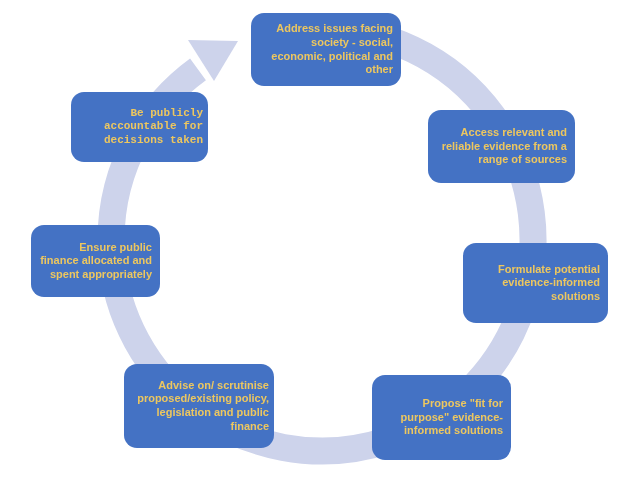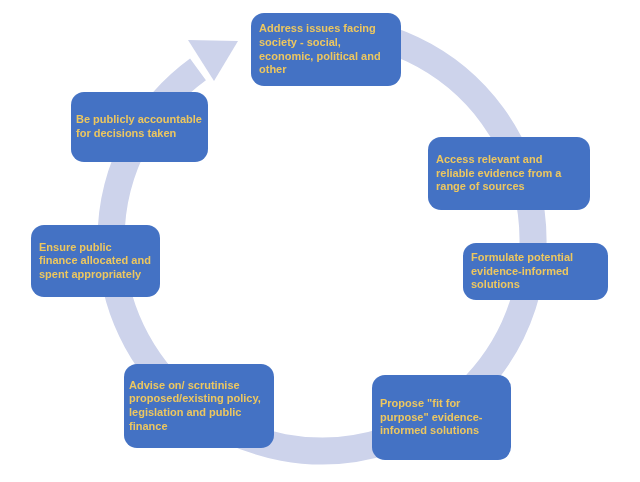--- a/index.html
+++ b/index.html
@@ -24,35 +24,35 @@
     z-index: 0;
   }
   .step {
     position: absolute;
     z-index: 1;
     background: #4472C4;
     border-radius: 13px;
     display: flex;
     align-items: center;
     justify-content: center;
-    text-align: left;
+    text-align: right;
     color: #EDC75F;
     font-weight: 700;
     font-size: 11px;
     line-height: 1.24;
     box-sizing: border-box;
     padding: 4px 8px;
   }
   .pos-1 { left: 251px; top: 13px;  width: 150px; height: 73px; }
-  .pos-2 { left: 428px; top: 110px; width: 162px; height: 73px; margin-top: 27px; }
-  .pos-3 { left: 463px; top: 243px; width: 145px; height: 57px; }
+  .pos-2 { left: 428px; top: 110px; width: 147px; height: 73px; }
+  .pos-3 { left: 463px; top: 243px; width: 145px; height: 80px; }
   .pos-4 { left: 372px; top: 375px; width: 139px; height: 85px; }
   .pos-5 { left: 124px; top: 364px; width: 150px; height: 84px; padding: 8px 5px; }
   .pos-6 { left: 31px;  top: 225px; width: 129px; height: 72px; }
-  .pos-7 { left: 71px;  top: 92px;  width: 137px; height: 70px; padding: 4px 5px; }
+  .pos-7 { left: 71px;  top: 92px;  width: 137px; height: 70px; padding: 4px 5px; font-family: Liberation Mono, monospace; }
 </style>
 </head>
 <body>
 
 <div class="canvas">
 
   <svg class="ring" viewBox="0 0 640 482" aria-hidden="true">
 
     <path d="M 322 29 A 211 211 0 1 1 198 69.3" fill="none" stroke-width="27" stroke-linecap="butt" stroke="#CDD3EB"></path>
 

